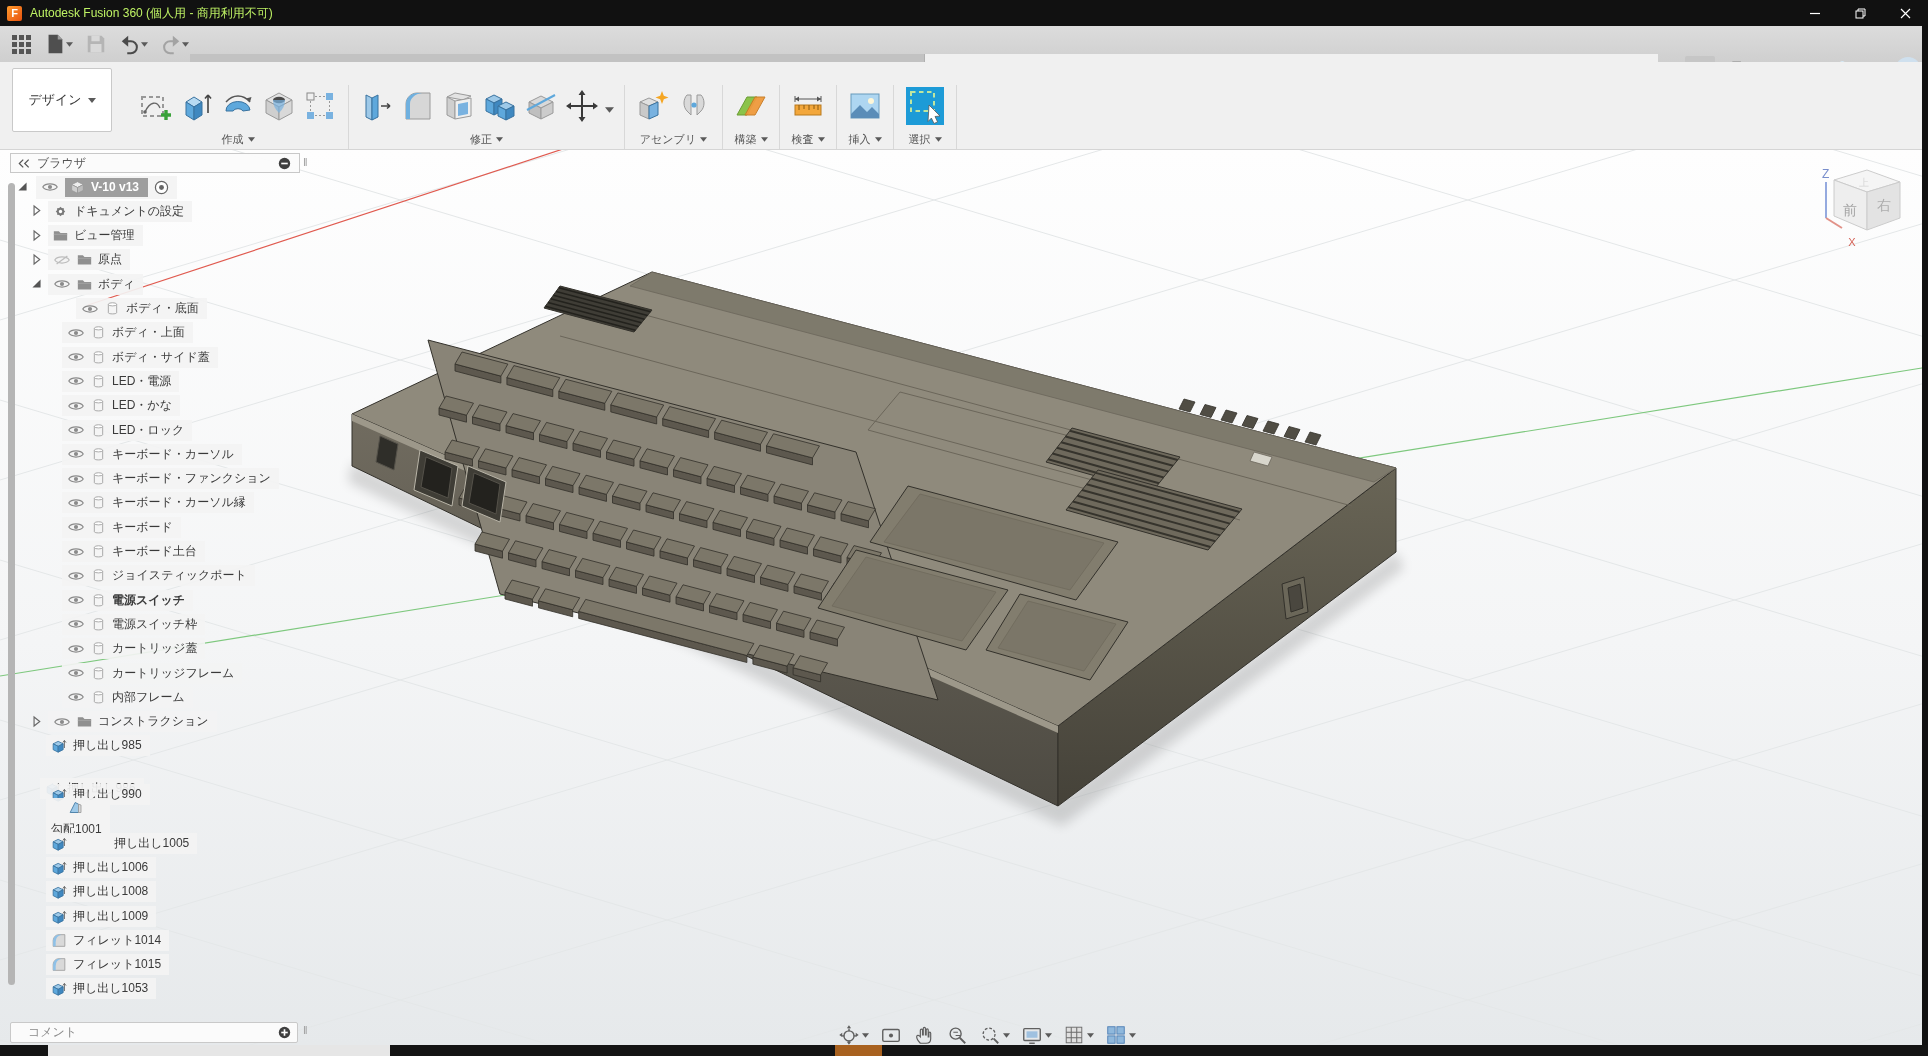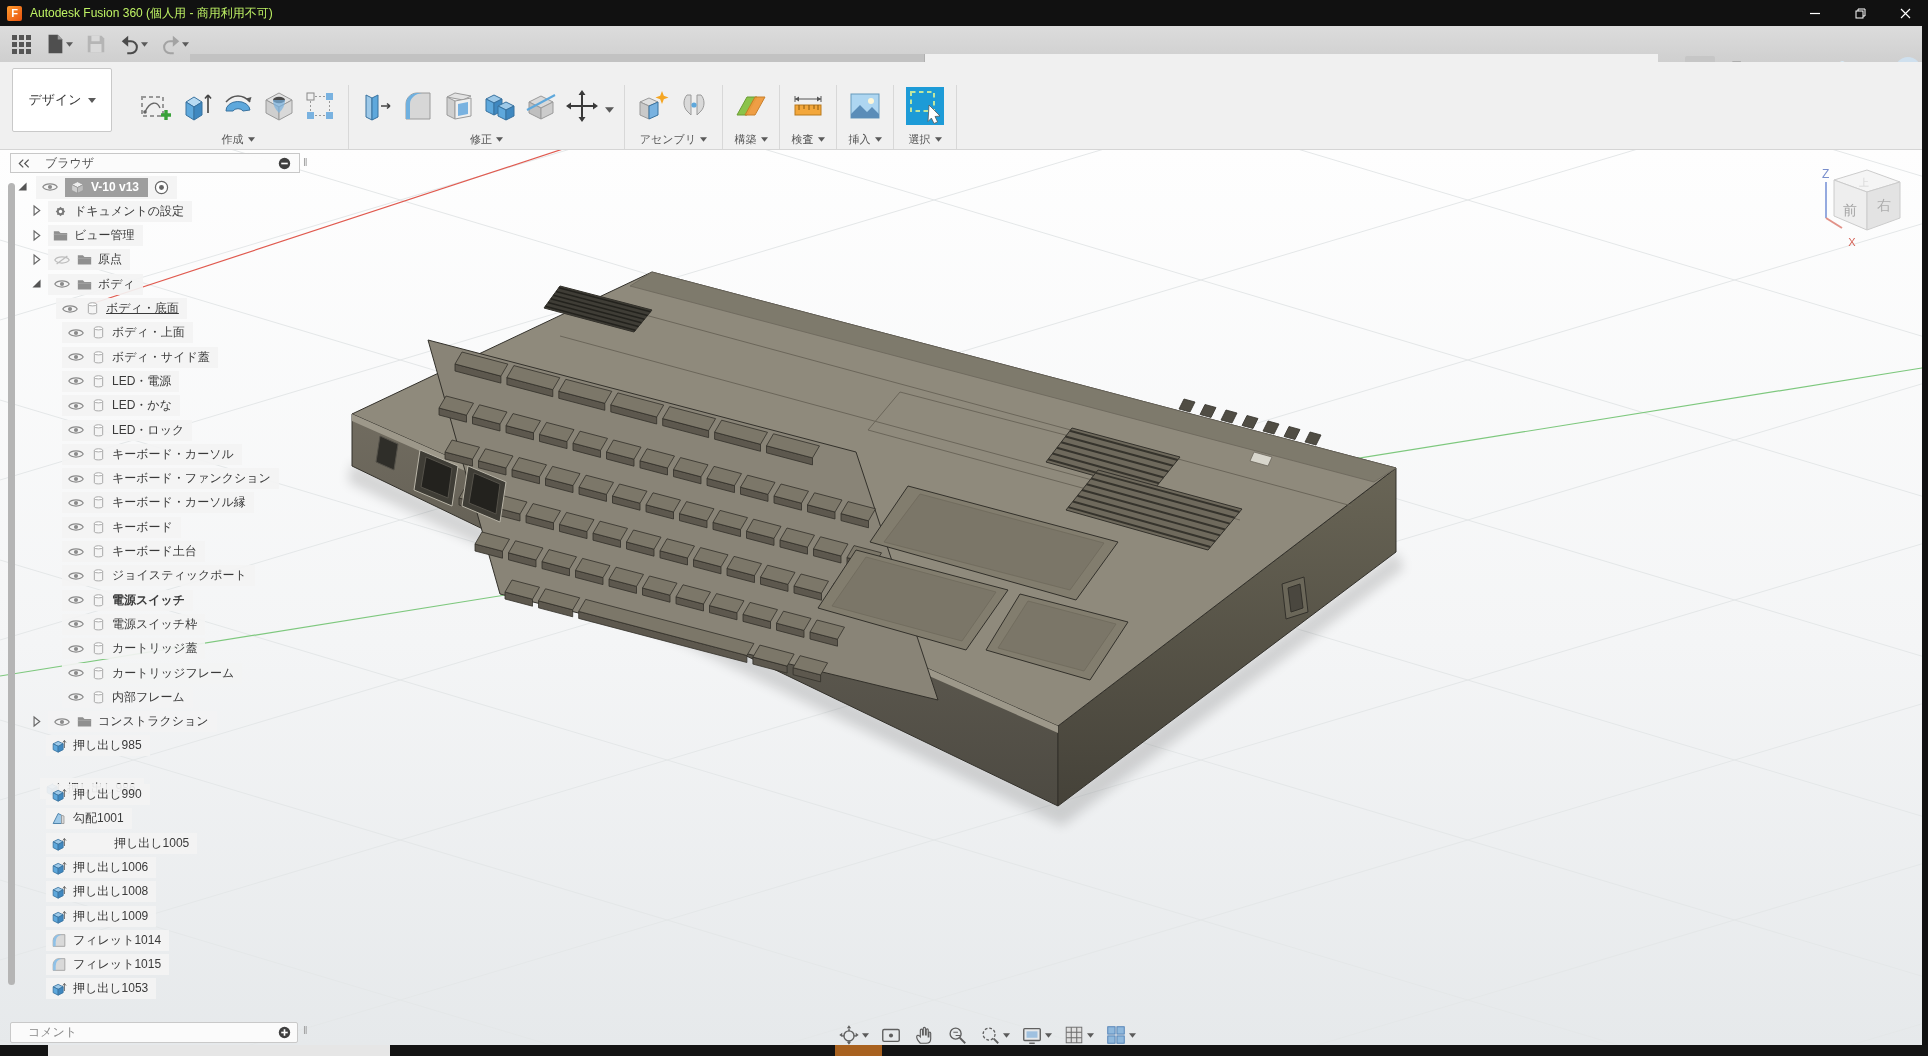--- a/index.html
+++ b/index.html
@@ -49,21 +49,21 @@
      font-size:11px;color:#555;}
   .rg-icon{padding:1px;border-radius:2px;}
 
   
   #canvas{position:absolute;left:0;top:150px;width:1928px;height:895px;overflow:hidden;
      background:linear-gradient(#fefefe 0%,#f4f5f6 55%,#e6e9eb 100%);}
   #scene{position:absolute;left:0;top:-150px;width:1928px;height:1056px;pointer-events:none;}
 
   
   #browser-header{position:absolute;left:10px;top:3px;width:290px;height:20px;background:rgba(251,251,251,.95);
-     border:1px solid #c8c8c8;display:flex;align-items:center;font-size:12px;color:#555;gap:8px;}
+     border:1px solid #c8c8c8;display:flex;align-items:center;font-size:12px;color:#555;}
   #browser-header .ttl{margin-left:6px;}
   #browser-minus{position:absolute;right:8px;top:3px;}
   #browser-grip{position:absolute;left:303px;top:6px;color:#9a9a9a;font-size:11px;letter-spacing:1px;}
   #browser-scrollbar{position:absolute;left:8px;top:33px;width:7px;height:802px;background:#b5b5b5;border-radius:4px;}
   .b-row{position:absolute;height:22px;display:flex;align-items:center;}
   .b-exp{position:absolute;top:4px;}
   .b-chip{position:absolute;display:inline-flex;align-items:center;gap:6px;background:rgba(243,243,243,.92);
      padding:2px 8px 2px 5px;font-size:12px;color:#3a3a3a;white-space:nowrap;}
   .b-root-chip{display:inline-flex;align-items:center;gap:6px;background:#9e9e9e;color:#fff;
      font-weight:bold;padding:2px 9px 2px 5px;}
@@ -856,21 +856,21 @@
             <span class="icon">
               <svg width="15" height="15" viewBox="0 0 18 14">
                 <path d="M1 2h6l2 2h8v9H1z" fill="#8f8f8f"></path>
                 <path d="M1 5h16v1H1z" fill="#a8a8a8"></path>
               </svg>
             </span>
             <span>ボディ</span>
           </span>
         </div>
         <div class="b-row" style="top: 147.5px; left: 0px;">
-          <span class="b-chip" style="left: 56px; text-decoration: underline;">
+          <span class="b-chip" style="left: 76px;">
             <span class="icon">
               <svg width="18" height="12" viewBox="0 0 20 13">
                 <path d="M2 6.5C5 2 15 2 18 6.5 15 11 5 11 2 6.5z" fill="none" stroke="#8b8b8b" stroke-width="1.4"></path>
                 <circle cx="10" cy="6.5" r="2.3" fill="#8b8b8b"></circle>
               </svg>
             </span>
             <span class="icon">
               <svg width="15" height="15" viewBox="0 0 16 18">
                 <path d="M3 4v10c0 2 10 2 10 0V4" fill="#f5f5f5" stroke="#9a9a9a"></path>
                 <ellipse cx="8" cy="4" rx="5" ry="1.9" fill="#fff" stroke="#9a9a9a"></ellipse>
@@ -1206,21 +1206,21 @@
                 <polygon points="2,7 8,4 14,7 8,10" fill="#9ec9e8" stroke="#39729f"></polygon>
                 <polygon points="2,7 8,10 8,17 2,14" fill="#5ea8dc" stroke="#39729f"></polygon>
                 <polygon points="14,7 8,10 8,17 14,14" fill="#3f88c0" stroke="#39729f"></polygon>
                 <path d="M15.5 12V3M15.5 3l-2 2.5M15.5 3l2 2.5" stroke="#555" fill="none"></path>
               </svg>
             </span>
             <span>押し出し990</span>
           </span>
         </div>
         <div class="b-row" style="top: 657.8px; left: 0px;">
-          <span class="b-chip" style="left: 46px;">
+          <span class="b-chip" style="left: 46px; flex-direction: column;">
             <span class="icon">
               <svg width="16" height="15" viewBox="0 0 18 18">
                 <polygon points="2,15 8,3 12,5 12,15" fill="#9ec9e8" stroke="#39729f"></polygon>
                 <polygon points="12,5 15,6 15,15 12,15" fill="#d9d9d9" stroke="#9a9a9a"></polygon>
               </svg>
             </span>
             <span>勾配1001</span>
           </span>
         </div>
         <div class="b-row" style="top: 682.1px; left: 0px;">

